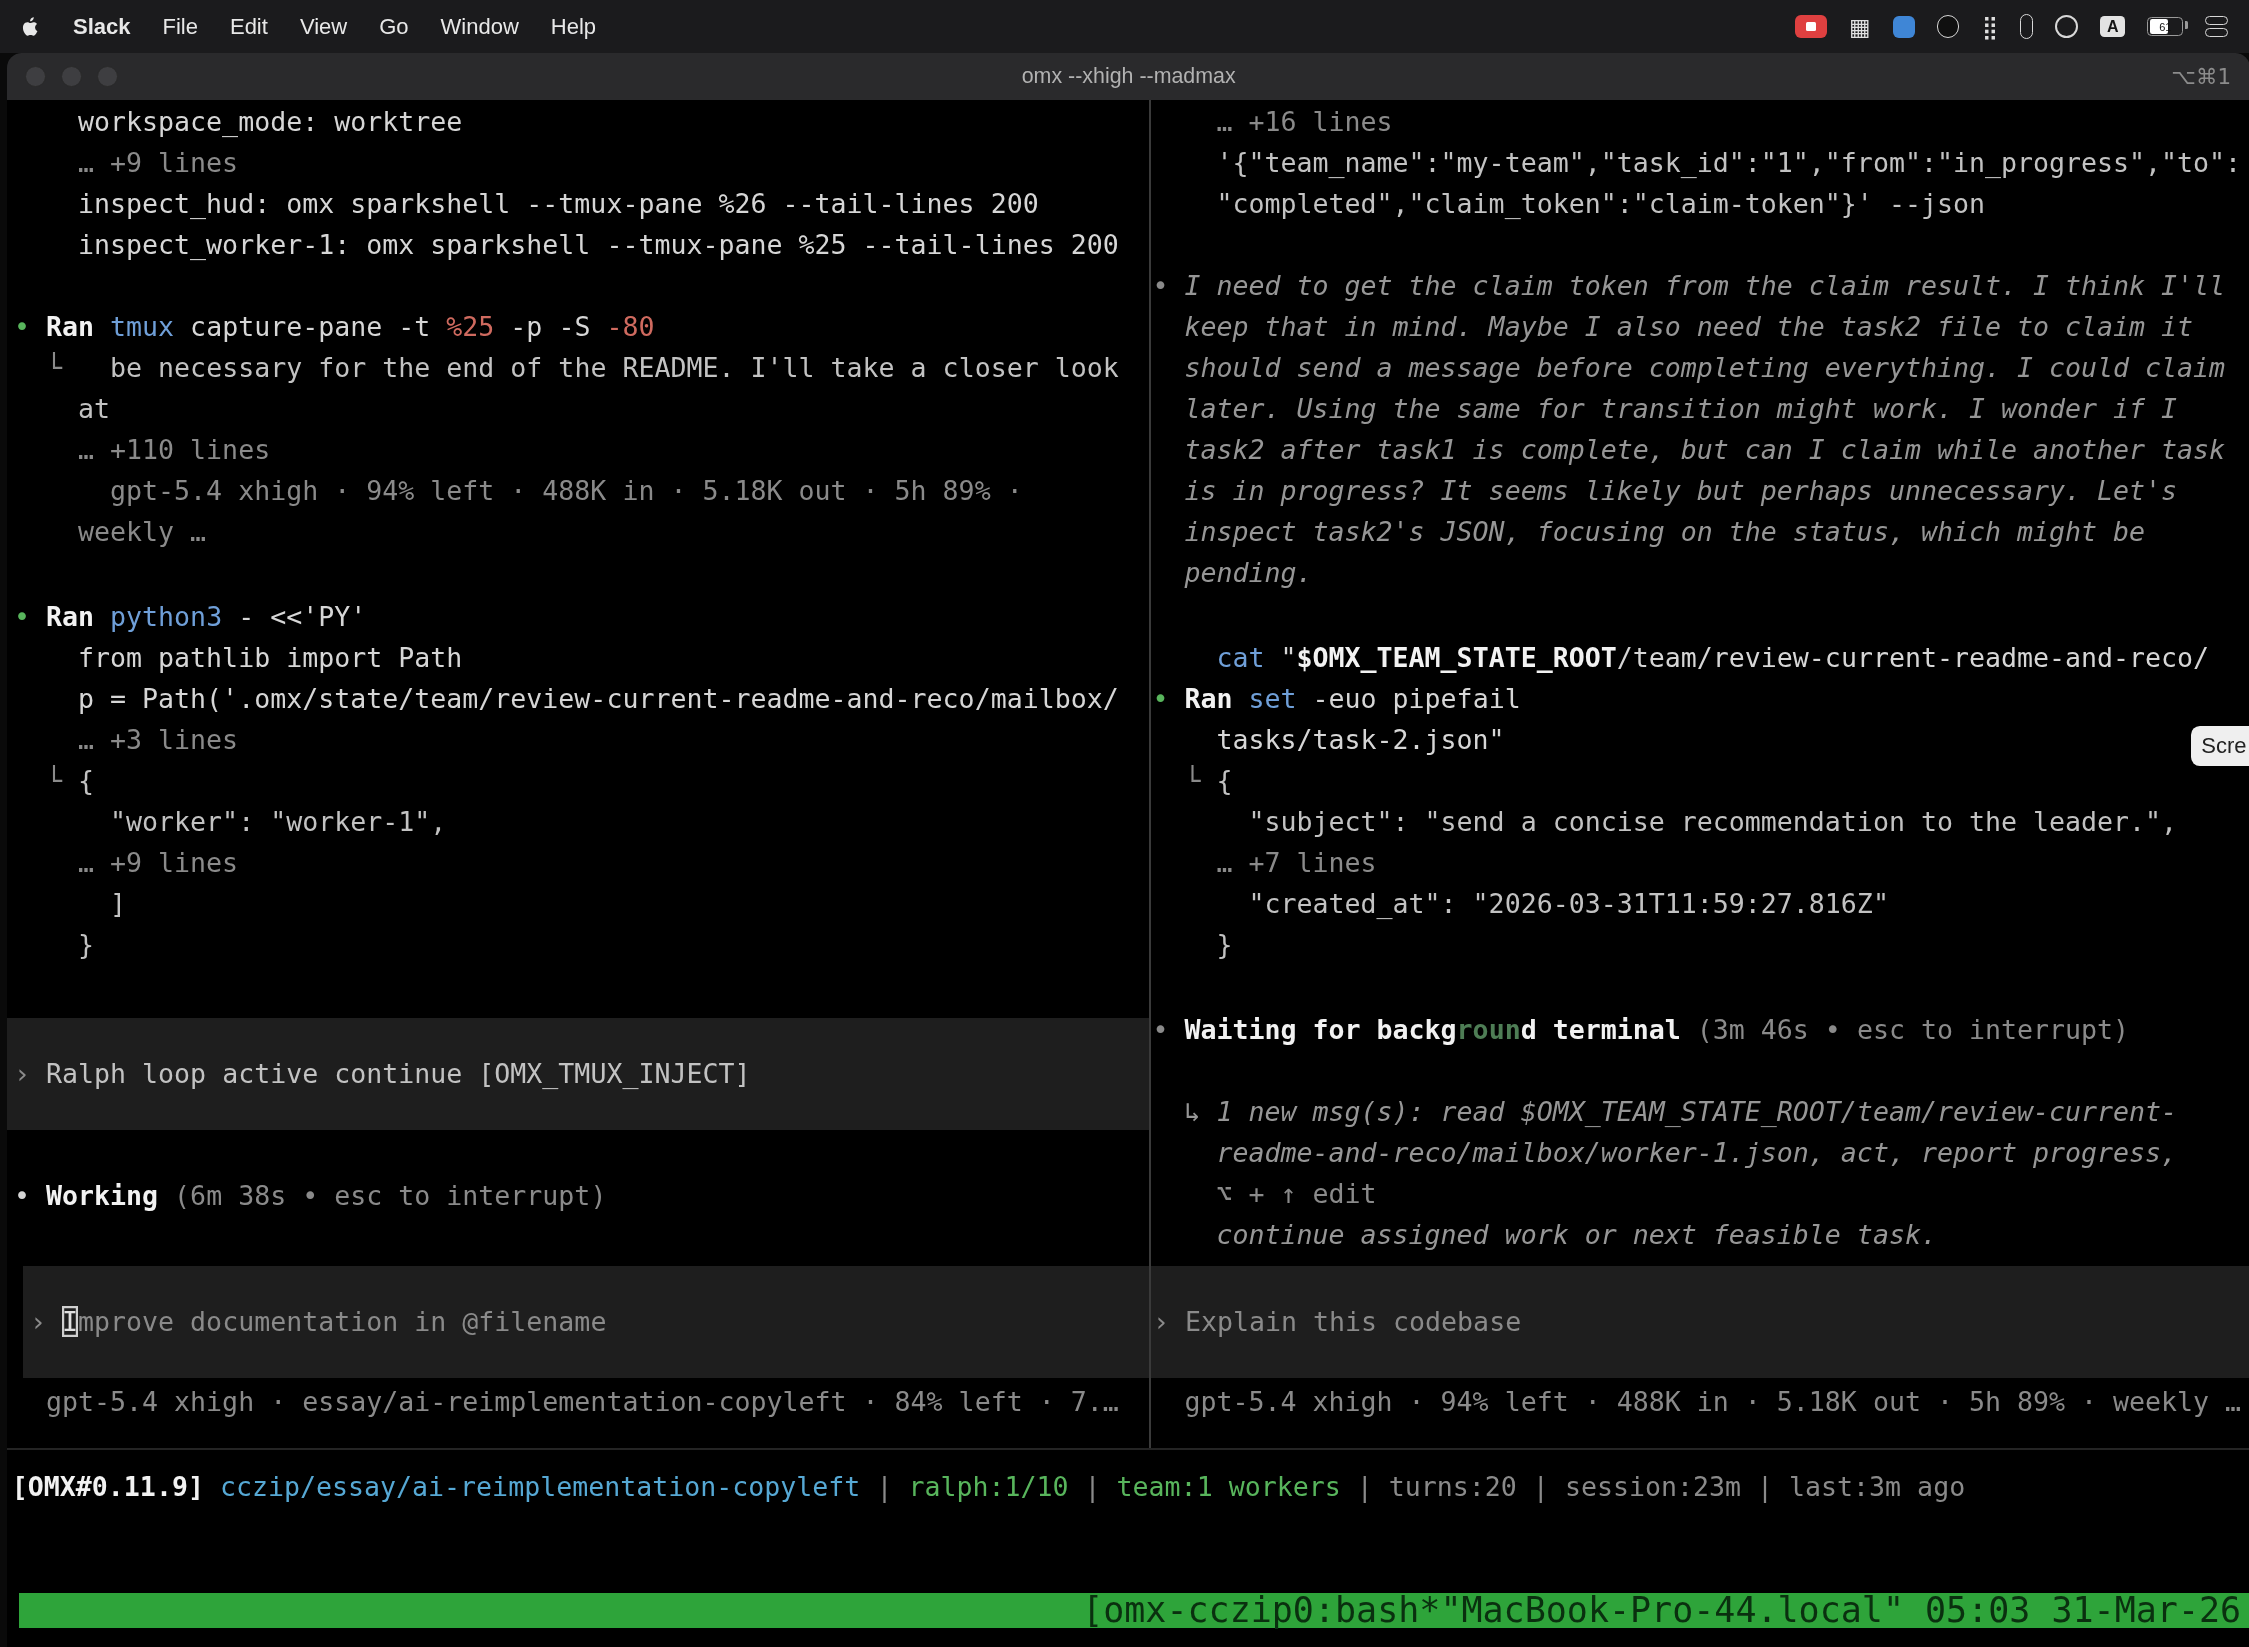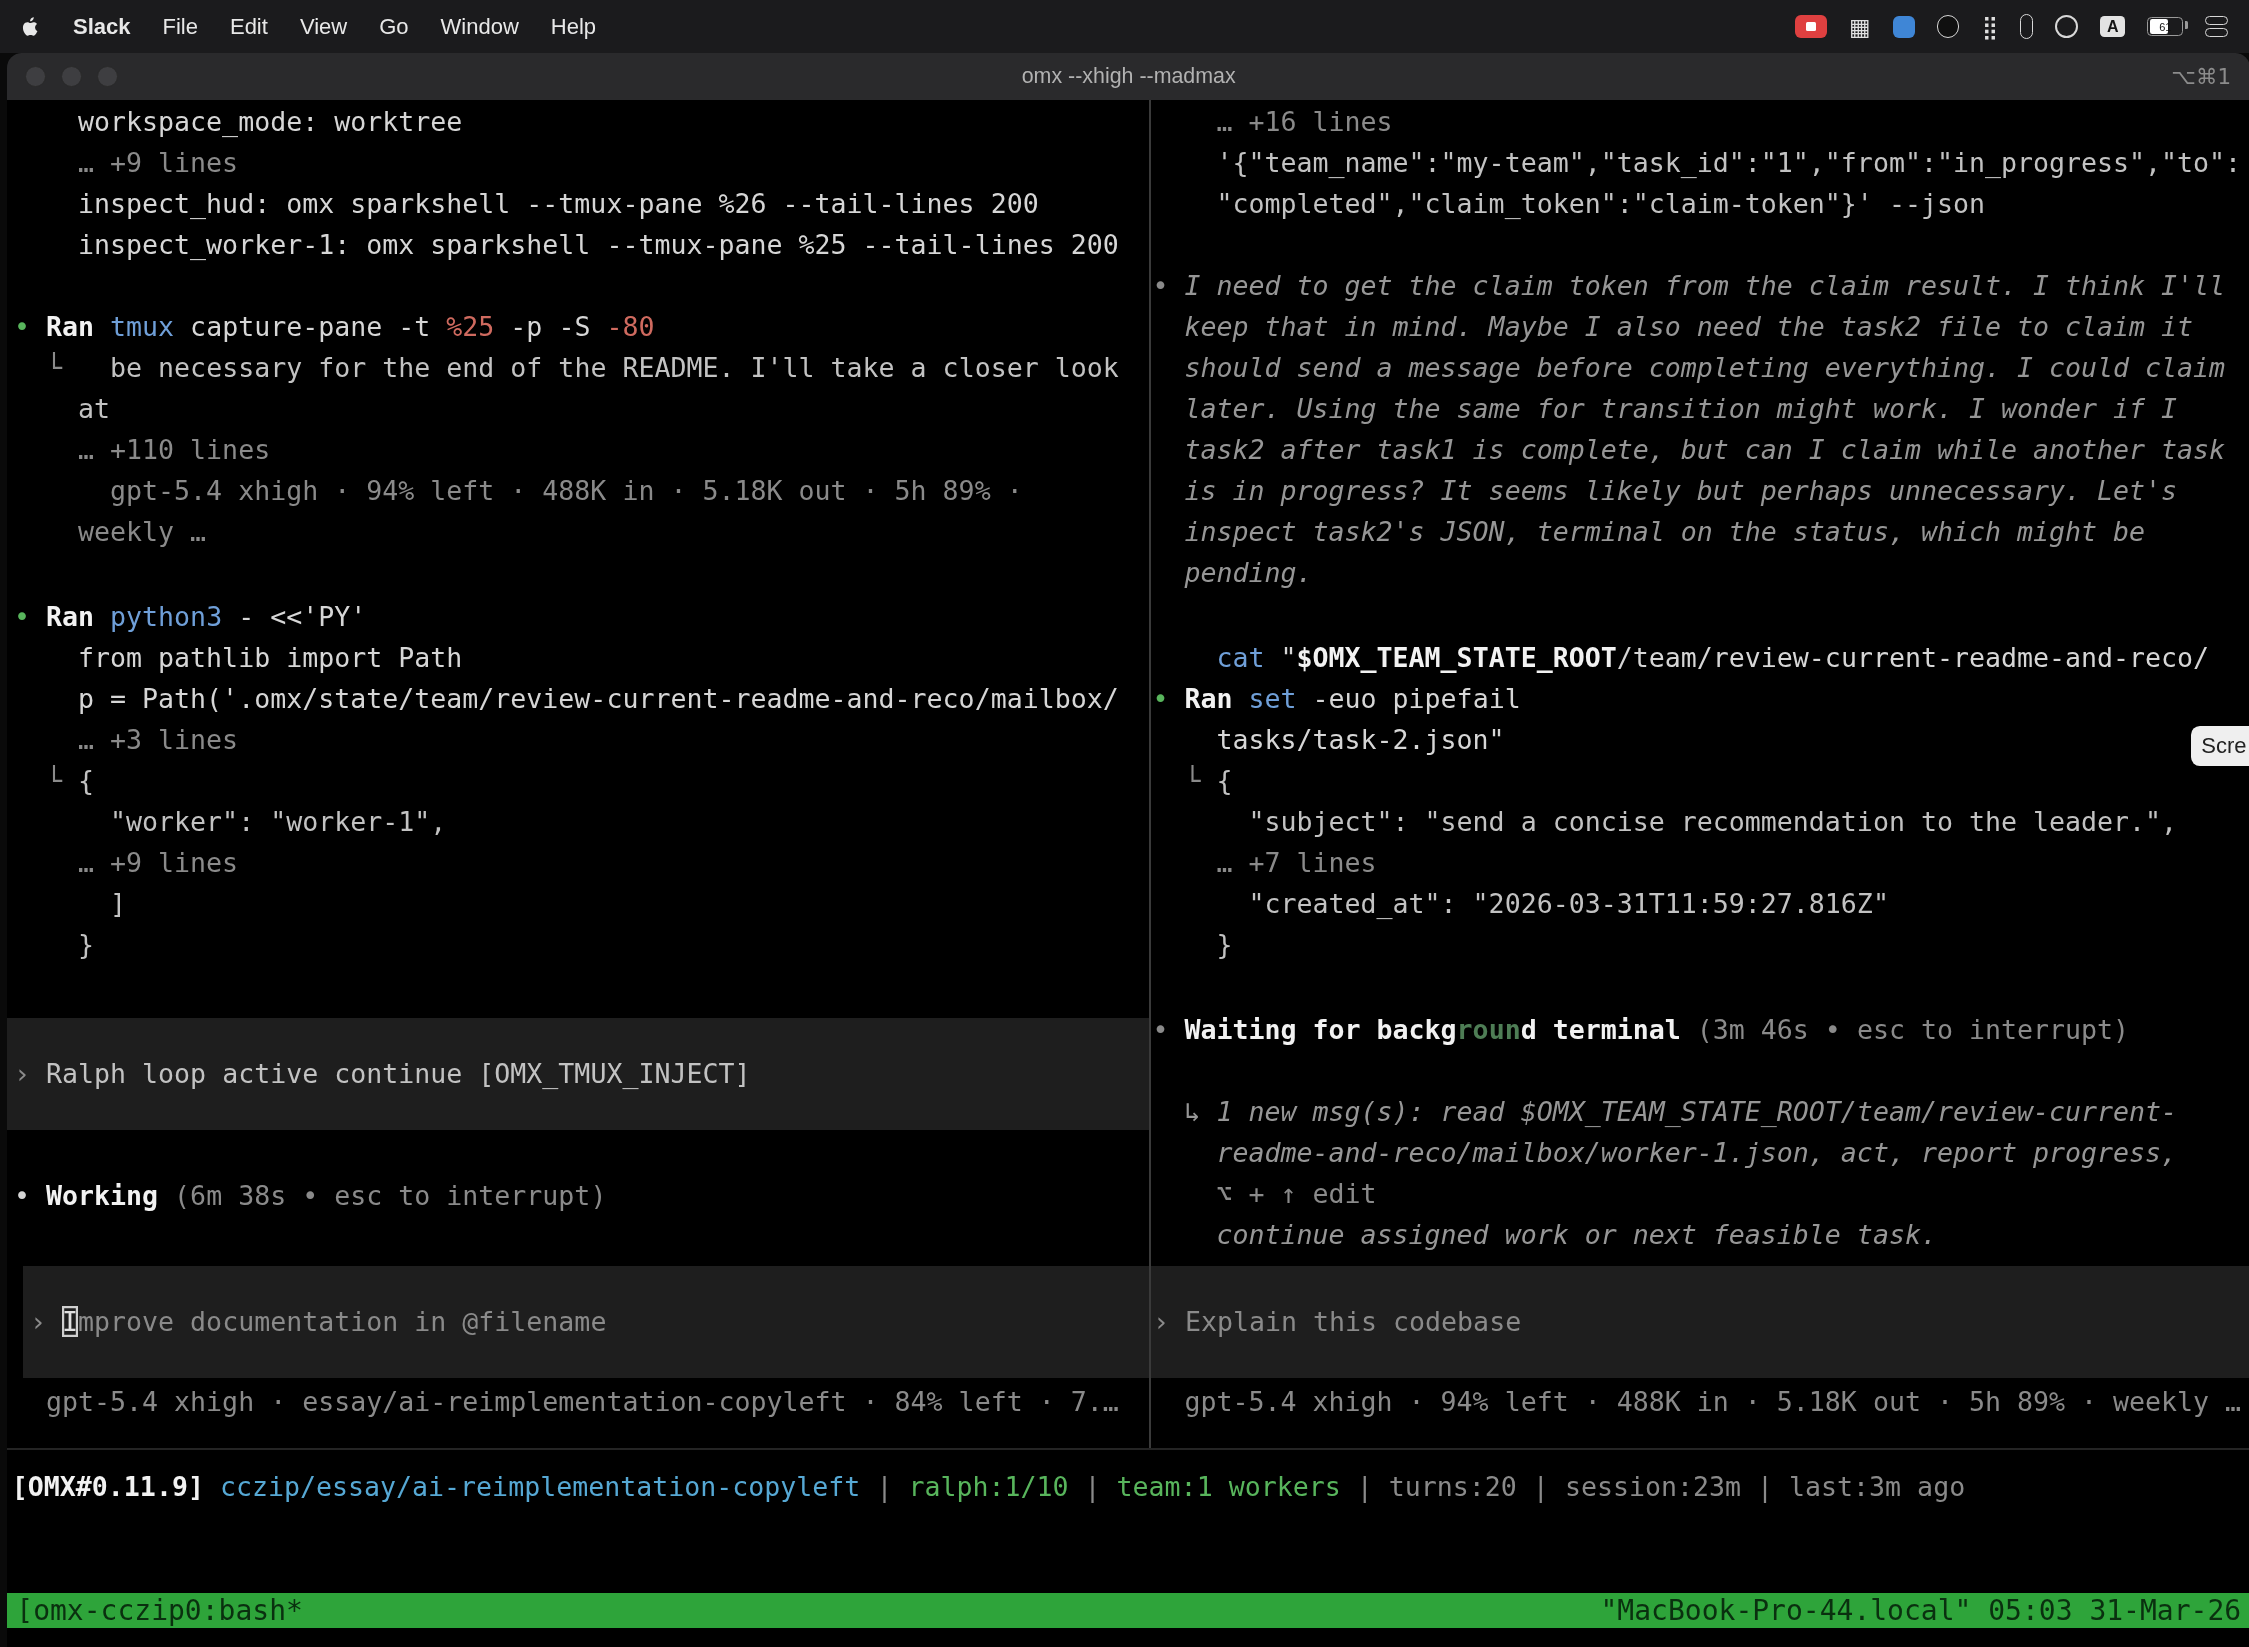--- a/index.html
+++ b/index.html
@@ -63,22 +63,22 @@
   .c-grn{color:#58b55c;}
   .c-cyn{color:#56a8d4;}
   .c-bg{color:#4e7d55;font-weight:bold;}
   .cursor{box-shadow:inset 0 0 0 2.2px #cfcfcf;color:#e0e0e0;}
   .statusline{position:absolute;left:4.4px;top:1366px;right:0;}
   
   .scre{position:absolute;top:626px;right:0;width:59px;height:40px;background:#efefef;color:#222;
         border-radius:8.9px 0 0 8.9px;font-family:"Liberation Sans",sans-serif;font-size:22px;
         line-height:40px;padding-left:10.3px;overflow:hidden;box-sizing:border-box;white-space:nowrap;}
   
-  .tmuxbar{position:absolute;left:0;right:0;top:1493px;height:35px;background:#2ea43a;color:#0a300f;
-           font-size:28px;line-height:35px;display:flex;justify-content:space-between;
+  .tmuxbar{position:absolute;left:12px;right:0;top:1493px;height:35px;background:#2ea43a;color:#0a300f;
+           font-size:35px;line-height:35px;display:flex;justify-content:flex-end;
            padding:0 8.9px;box-sizing:border-box;white-space:pre;}
 </style>
 </head>
 <body>
 
 <div class="screen">
 
   <div class="menubar">
     <div class="menus">
       <span class="ic">
@@ -175,21 +175,21 @@
             <div class="tline"><span class="c-o">    '{"team_name":"my-team","task_id":"1","from":"in_progress","to":</span></div>
             <div class="tline"><span class="c-o">    "completed","claim_token":"claim-token"}' --json</span></div>
           </div>
           <div class="tblock" style="top: 165px;">
             <div class="tline"><span class="c-d">• </span><span class="c-di">I need to get the claim token from the claim result. I think I'll</span></div>
             <div class="tline"><span class="c-di">  keep that in mind. Maybe I also need the task2 file to claim it</span></div>
             <div class="tline"><span class="c-di">  should send a message before completing everything. I could claim</span></div>
             <div class="tline"><span class="c-di">  later. Using the same for transition might work. I wonder if I</span></div>
             <div class="tline"><span class="c-di">  task2 after task1 is complete, but can I claim while another task</span></div>
             <div class="tline"><span class="c-di">  is in progress? It seems likely but perhaps unnecessary. Let's</span></div>
-            <div class="tline"><span class="c-di">  inspect task2's JSON, terminal on the status, which might be</span></div>
+            <div class="tline"><span class="c-di">  inspect task2's JSON, focusing on the status, which might be</span></div>
             <div class="tline"><span class="c-di">  pending.</span></div>
           </div>
           <div class="tblock" style="top: 537px;">
             <div class="tline"><span class="c-w">    </span><span class="c-blu">cat</span><span class="c-w"> "</span><span class="c-b">$OMX_TEAM_STATE_ROOT</span><span class="c-w">/team/review-current-readme-and-reco/</span></div>
             <div class="tline"><span class="c-grn">• </span><span class="c-b">Ran </span><span class="c-blu">set</span><span class="c-w"> -euo pipefail</span></div>
             <div class="tline"><span class="c-w">    tasks/task-2.json"</span></div>
             <div class="tline"><span class="c-d">  └ </span><span class="c-o">{</span></div>
             <div class="tline"><span class="c-o">      "subject": "send a concise recommendation to the leader.",</span></div>
             <div class="tline"><span class="c-d">    … +7 lines</span></div>
             <div class="tline"><span class="c-o">      "created_at": "2026-03-31T11:59:27.816Z"</span></div>

